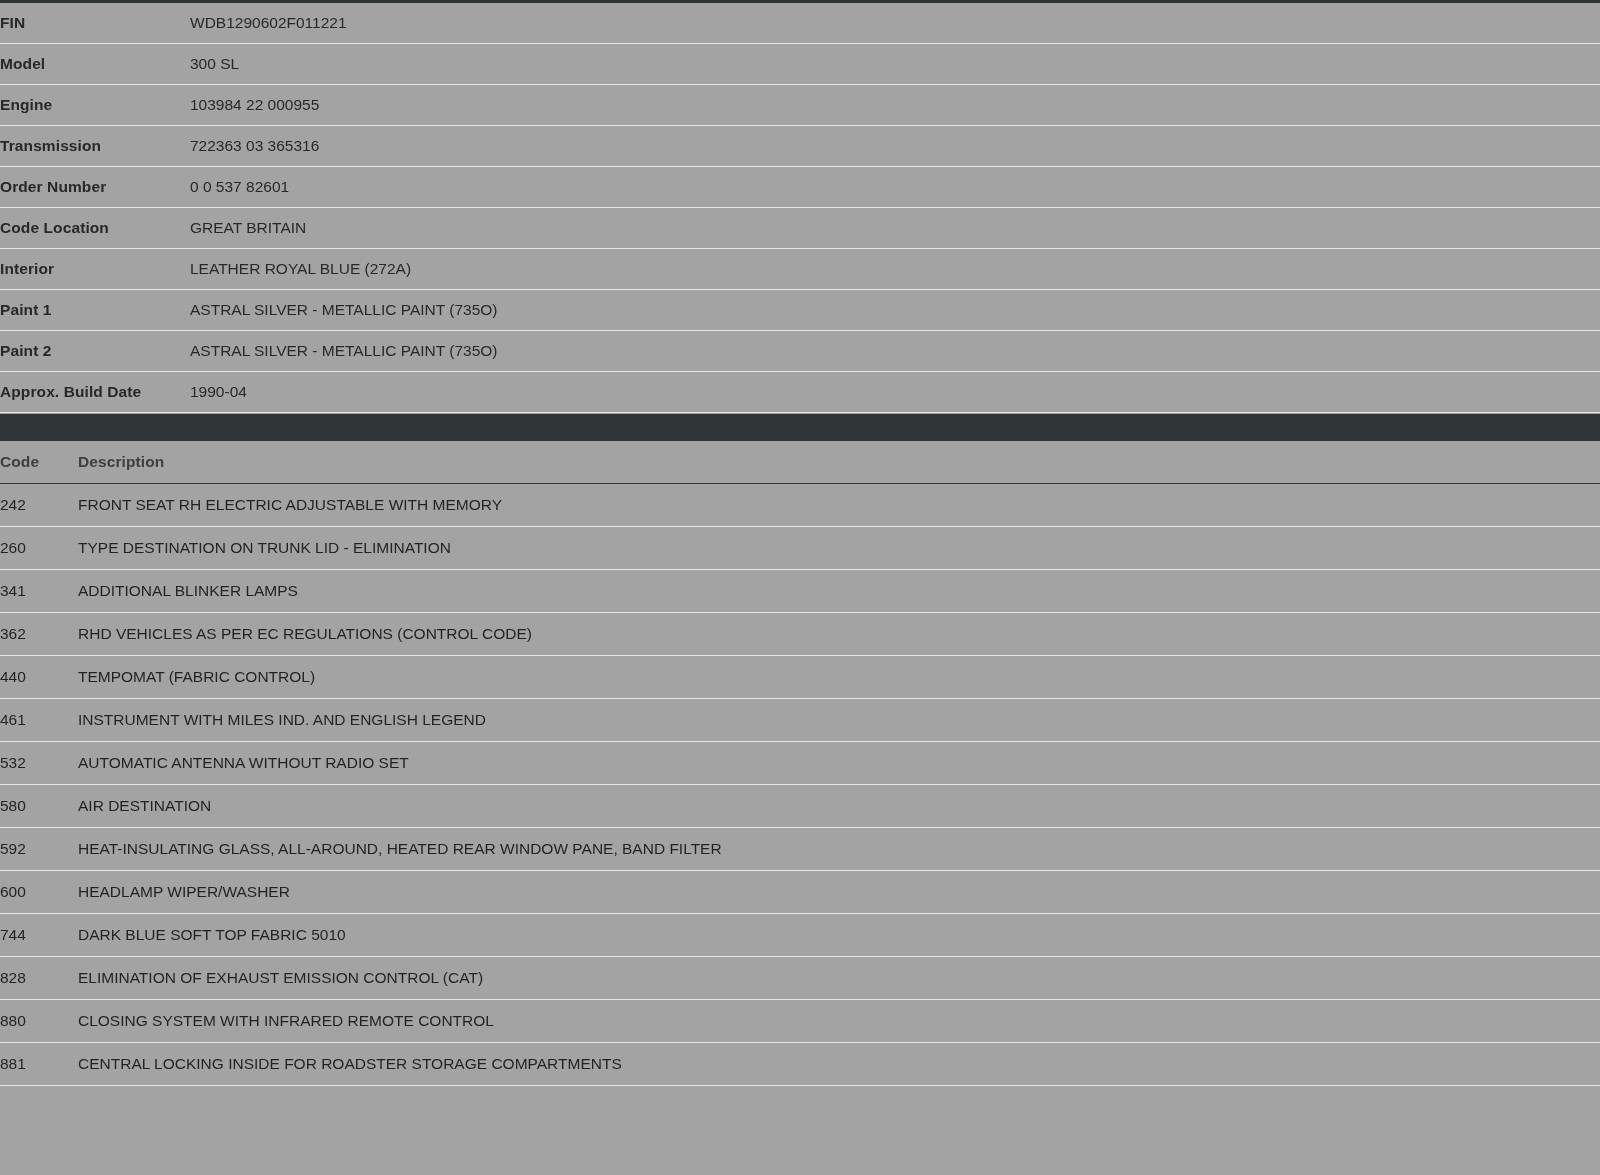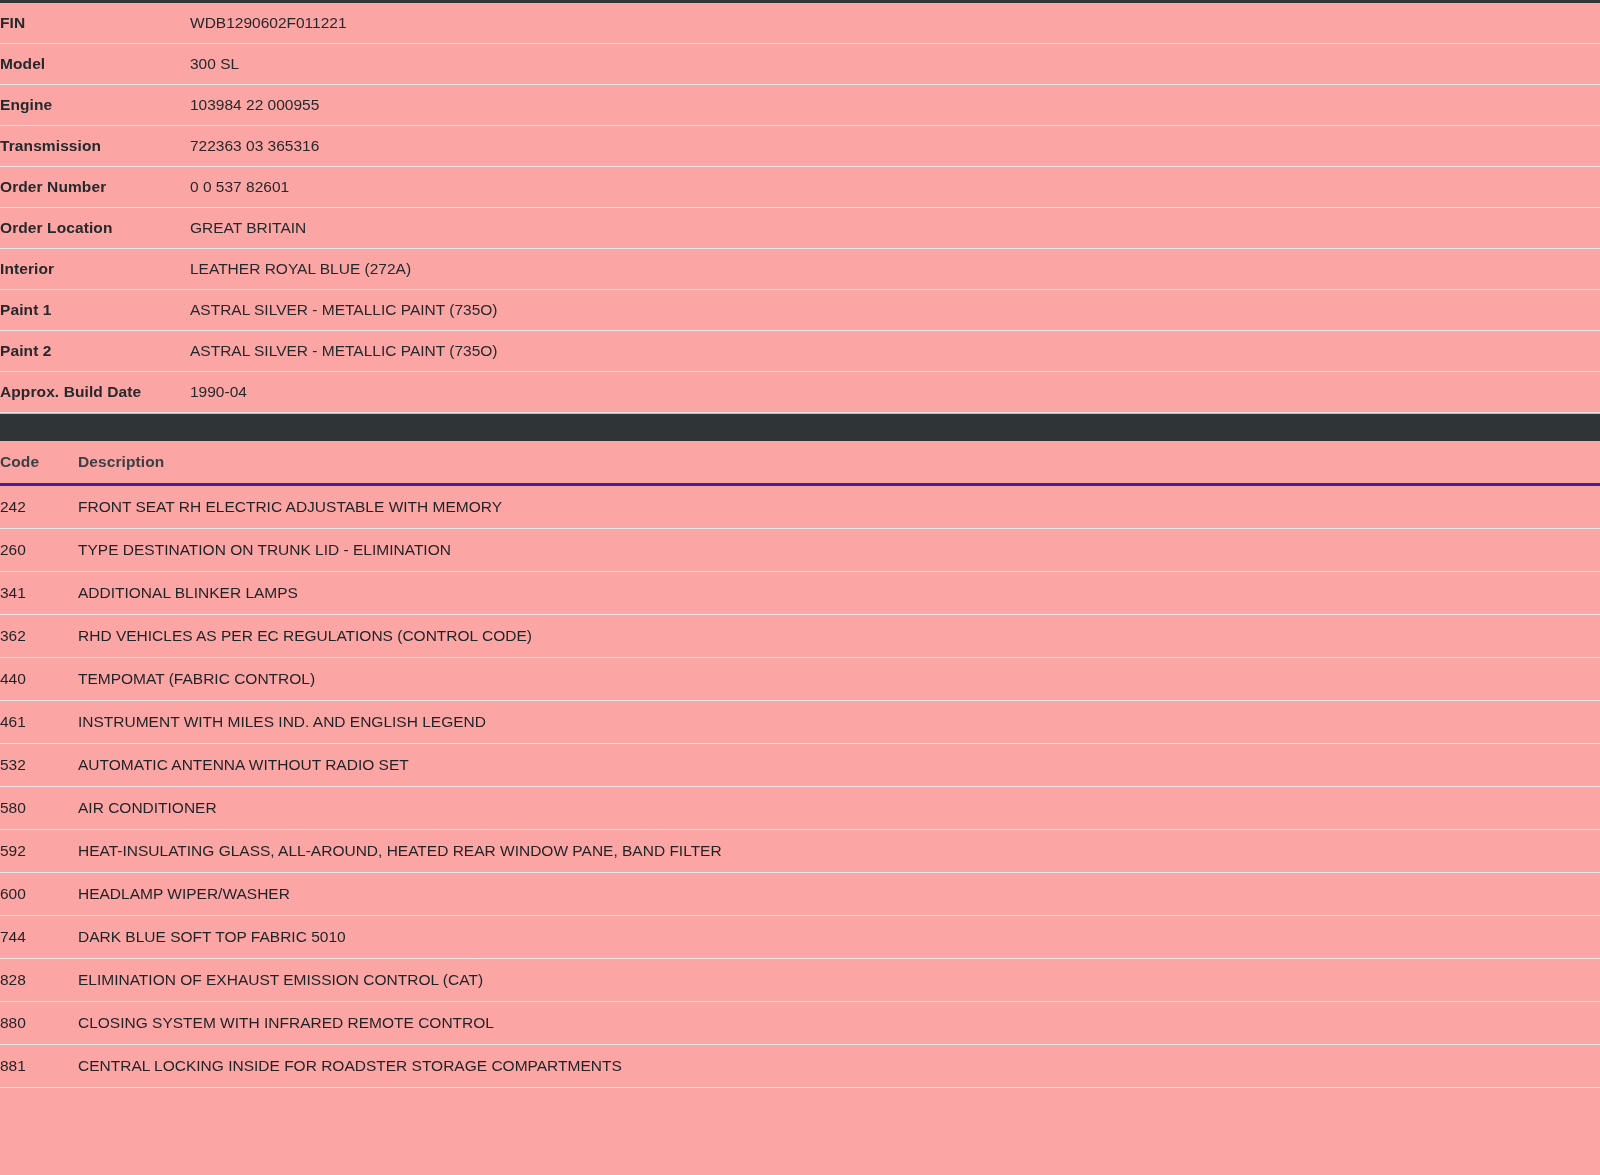--- a/index.html
+++ b/index.html
@@ -5,21 +5,21 @@
   * { box-sizing: border-box; }
   html, body {
     margin: 0;
     padding: 0;
     background: #ffffff;
     font-family: "Liberation Sans", sans-serif;
   }
   .page {
     width: 1600px;
     min-height: 1175px;
-    background: #fca5a5;
+    background: #a3a3a3;
     position: relative;
     overflow: hidden;
   }
   .top-rule {
     height: 3px;
     background: #2f3437;
     width: 100%;
   }
   
   table.spec, table.codes {
@@ -67,21 +67,21 @@
     padding: 12px 0 12px 0;
     letter-spacing: 0.1px;
   }
   th.code-col, td.code-col {
     width: 78px;
     padding-left: 18px;
   }
   th.desc-col, td.desc-col {
     padding-left: 94px;
   }
-  table.codes thead tr { border-bottom: 3px solid #4c1d95; padding-left: 35px; }
+  table.codes thead tr { border-bottom: 1px solid #4c1d95; padding-left: 35px; }
   table.codes td {
     padding: 12px 0 12px 0;
     font-size: 15.5px;
     color: #1f2325;
     vertical-align: middle;
   }
   td.code-col { color: #26292b; }
   
   th.desc-col { padding-left: 94px; }
 </style>
@@ -108,21 +108,21 @@
       </tr>
       <tr>
         <td class="spec-label">Transmission</td>
         <td class="spec-value">722363 03 365316</td>
       </tr>
       <tr>
         <td class="spec-label">Order Number</td>
         <td class="spec-value">0 0 537 82601</td>
       </tr>
       <tr>
-        <td class="spec-label">Order Location</td>
+        <td class="spec-label">Code Location</td>
         <td class="spec-value">GREAT BRITAIN</td>
       </tr>
       <tr>
         <td class="spec-label">Interior</td>
         <td class="spec-value">LEATHER ROYAL BLUE (272A)</td>
       </tr>
       <tr>
         <td class="spec-label">Paint 1</td>
         <td class="spec-value">ASTRAL SILVER - METALLIC PAINT (735O)</td>
       </tr>
@@ -170,21 +170,21 @@
       <tr>
         <td class="code-col">461</td>
         <td class="desc-col">INSTRUMENT WITH MILES IND. AND ENGLISH LEGEND</td>
       </tr>
       <tr>
         <td class="code-col">532</td>
         <td class="desc-col">AUTOMATIC ANTENNA WITHOUT RADIO SET</td>
       </tr>
       <tr>
         <td class="code-col">580</td>
-        <td class="desc-col">AIR CONDITIONER</td>
+        <td class="desc-col">AIR DESTINATION</td>
       </tr>
       <tr>
         <td class="code-col">592</td>
         <td class="desc-col">HEAT-INSULATING GLASS, ALL-AROUND, HEATED REAR WINDOW PANE, BAND FILTER</td>
       </tr>
       <tr>
         <td class="code-col">600</td>
         <td class="desc-col">HEADLAMP WIPER/WASHER</td>
       </tr>
       <tr>

